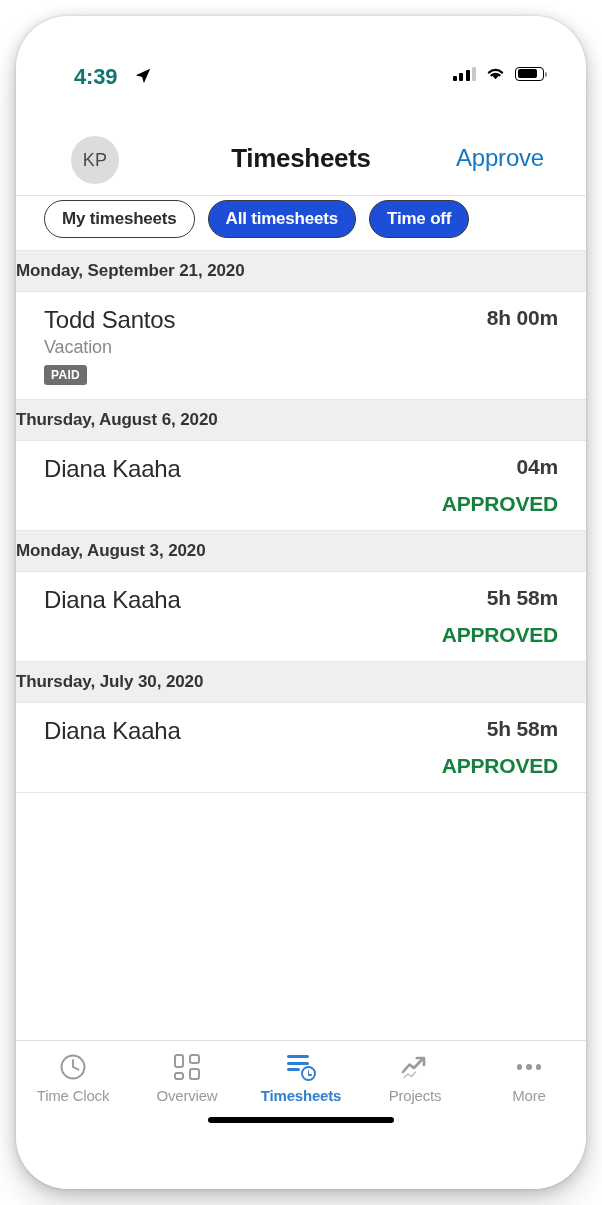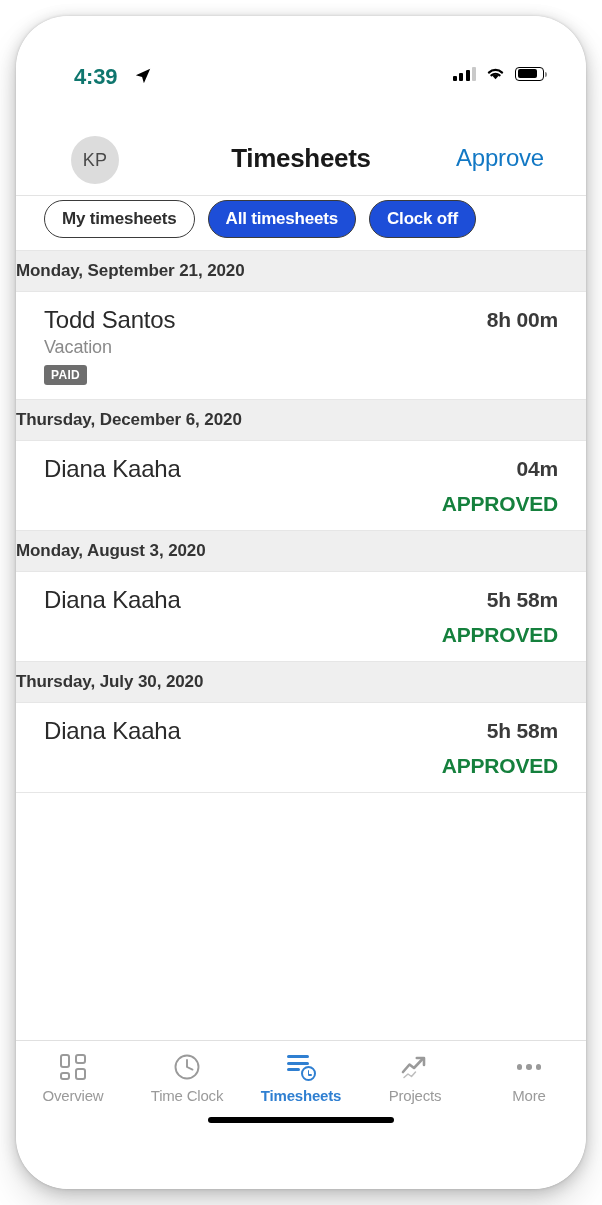--- a/index.html
+++ b/index.html
@@ -170,21 +170,21 @@
   }
   .entry {
     position: relative;
     padding: 14px 28px 14px 28px;
     background: #ffffff;
     cursor: pointer;
   }
   .entry-top {
     display: flex;
     justify-content: space-between;
-    align-items: center;
+    align-items: flex-start;
   }
   .entry-name {
     font-size: 24px;
     color: #2a2a2a;
     letter-spacing: -0.2px;
   }
   .entry-duration {
     font-size: 21px;
     font-weight: bold;
     color: #3a3a3a;
@@ -336,36 +336,36 @@
 
     <div id="app-header">
       <div id="avatar">KP</div>
       <div id="page-title">Timesheets</div>
       <div id="approve-button">Approve</div>
     </div>
 
     <div id="filter-row">
       <div class="chip inactive">My timesheets</div>
       <div class="chip active">All timesheets</div>
-      <div class="chip active">Clock off</div>
+      <div class="chip active">Time off</div>
     </div>
 
     <div id="timesheet-list">
 
       <div class="date-header">Monday, September 21, 2020</div>
       <div class="entry">
         <div class="entry-top">
           <span class="entry-name">Todd Santos</span>
           <span class="entry-duration">8h 00m</span>
         </div>
         <div class="entry-subtitle">Vacation</div>
         <div><span class="badge">PAID</span></div>
       </div>
 
-      <div class="date-header">Thursday, December 6, 2020</div>
+      <div class="date-header">Thursday, August 6, 2020</div>
       <div class="entry">
         <div class="entry-top">
           <span class="entry-name">Diana Kaaha</span>
           <span class="entry-duration">04m</span>
         </div>
         <div class="entry-status">APPROVED</div>
       </div>
 
       <div class="date-header">Monday, August 3, 2020</div>
       <div class="entry">
@@ -382,43 +382,43 @@
           <span class="entry-name">Diana Kaaha</span>
           <span class="entry-duration">5h 58m</span>
         </div>
         <div class="entry-status">APPROVED</div>
       </div>
 
       <div id="list-filler"></div>
     </div>
 
     <div id="tab-bar">
+
+      <div class="tab">
+        <div class="tab-icon">
+          <svg width="28" height="28" viewBox="0 0 28 28">
+            <circle cx="14" cy="14" r="11.5" stroke="#9a9a9a" stroke-width="1.9" fill="none"></circle>
+            <path d="M14 7 L14 14 L19.5 16.6" stroke="#9a9a9a" stroke-width="1.9" fill="none" stroke-linecap="round" stroke-linejoin="round"></path>
+          </svg>
+        </div>
+        <div class="tab-label">Time Clock</div>
+      </div>
 
       <div class="tab">
         <div class="tab-icon">
           <span class="ico-grid">
               <s></s>
               <s></s>
               <s></s>
               <s></s>
             </span>
         </div>
         <div class="tab-label">Overview</div>
       </div>
 
-      <div class="tab">
-        <div class="tab-icon">
-          <svg width="28" height="28" viewBox="0 0 28 28">
-            <circle cx="14" cy="14" r="11.5" stroke="#9a9a9a" stroke-width="1.9" fill="none"></circle>
-            <path d="M14 7 L14 14 L19.5 16.6" stroke="#9a9a9a" stroke-width="1.9" fill="none" stroke-linecap="round" stroke-linejoin="round"></path>
-          </svg>
-        </div>
-        <div class="tab-label">Time Clock</div>
-      </div>
-
       <div class="tab active">
         <div class="tab-icon">
           <span class="ico-sheet">
               <b></b>
               <b></b>
               <b></b>
               <u></u>
             </span>
         </div>
         <div class="tab-label">Timesheets</div>

